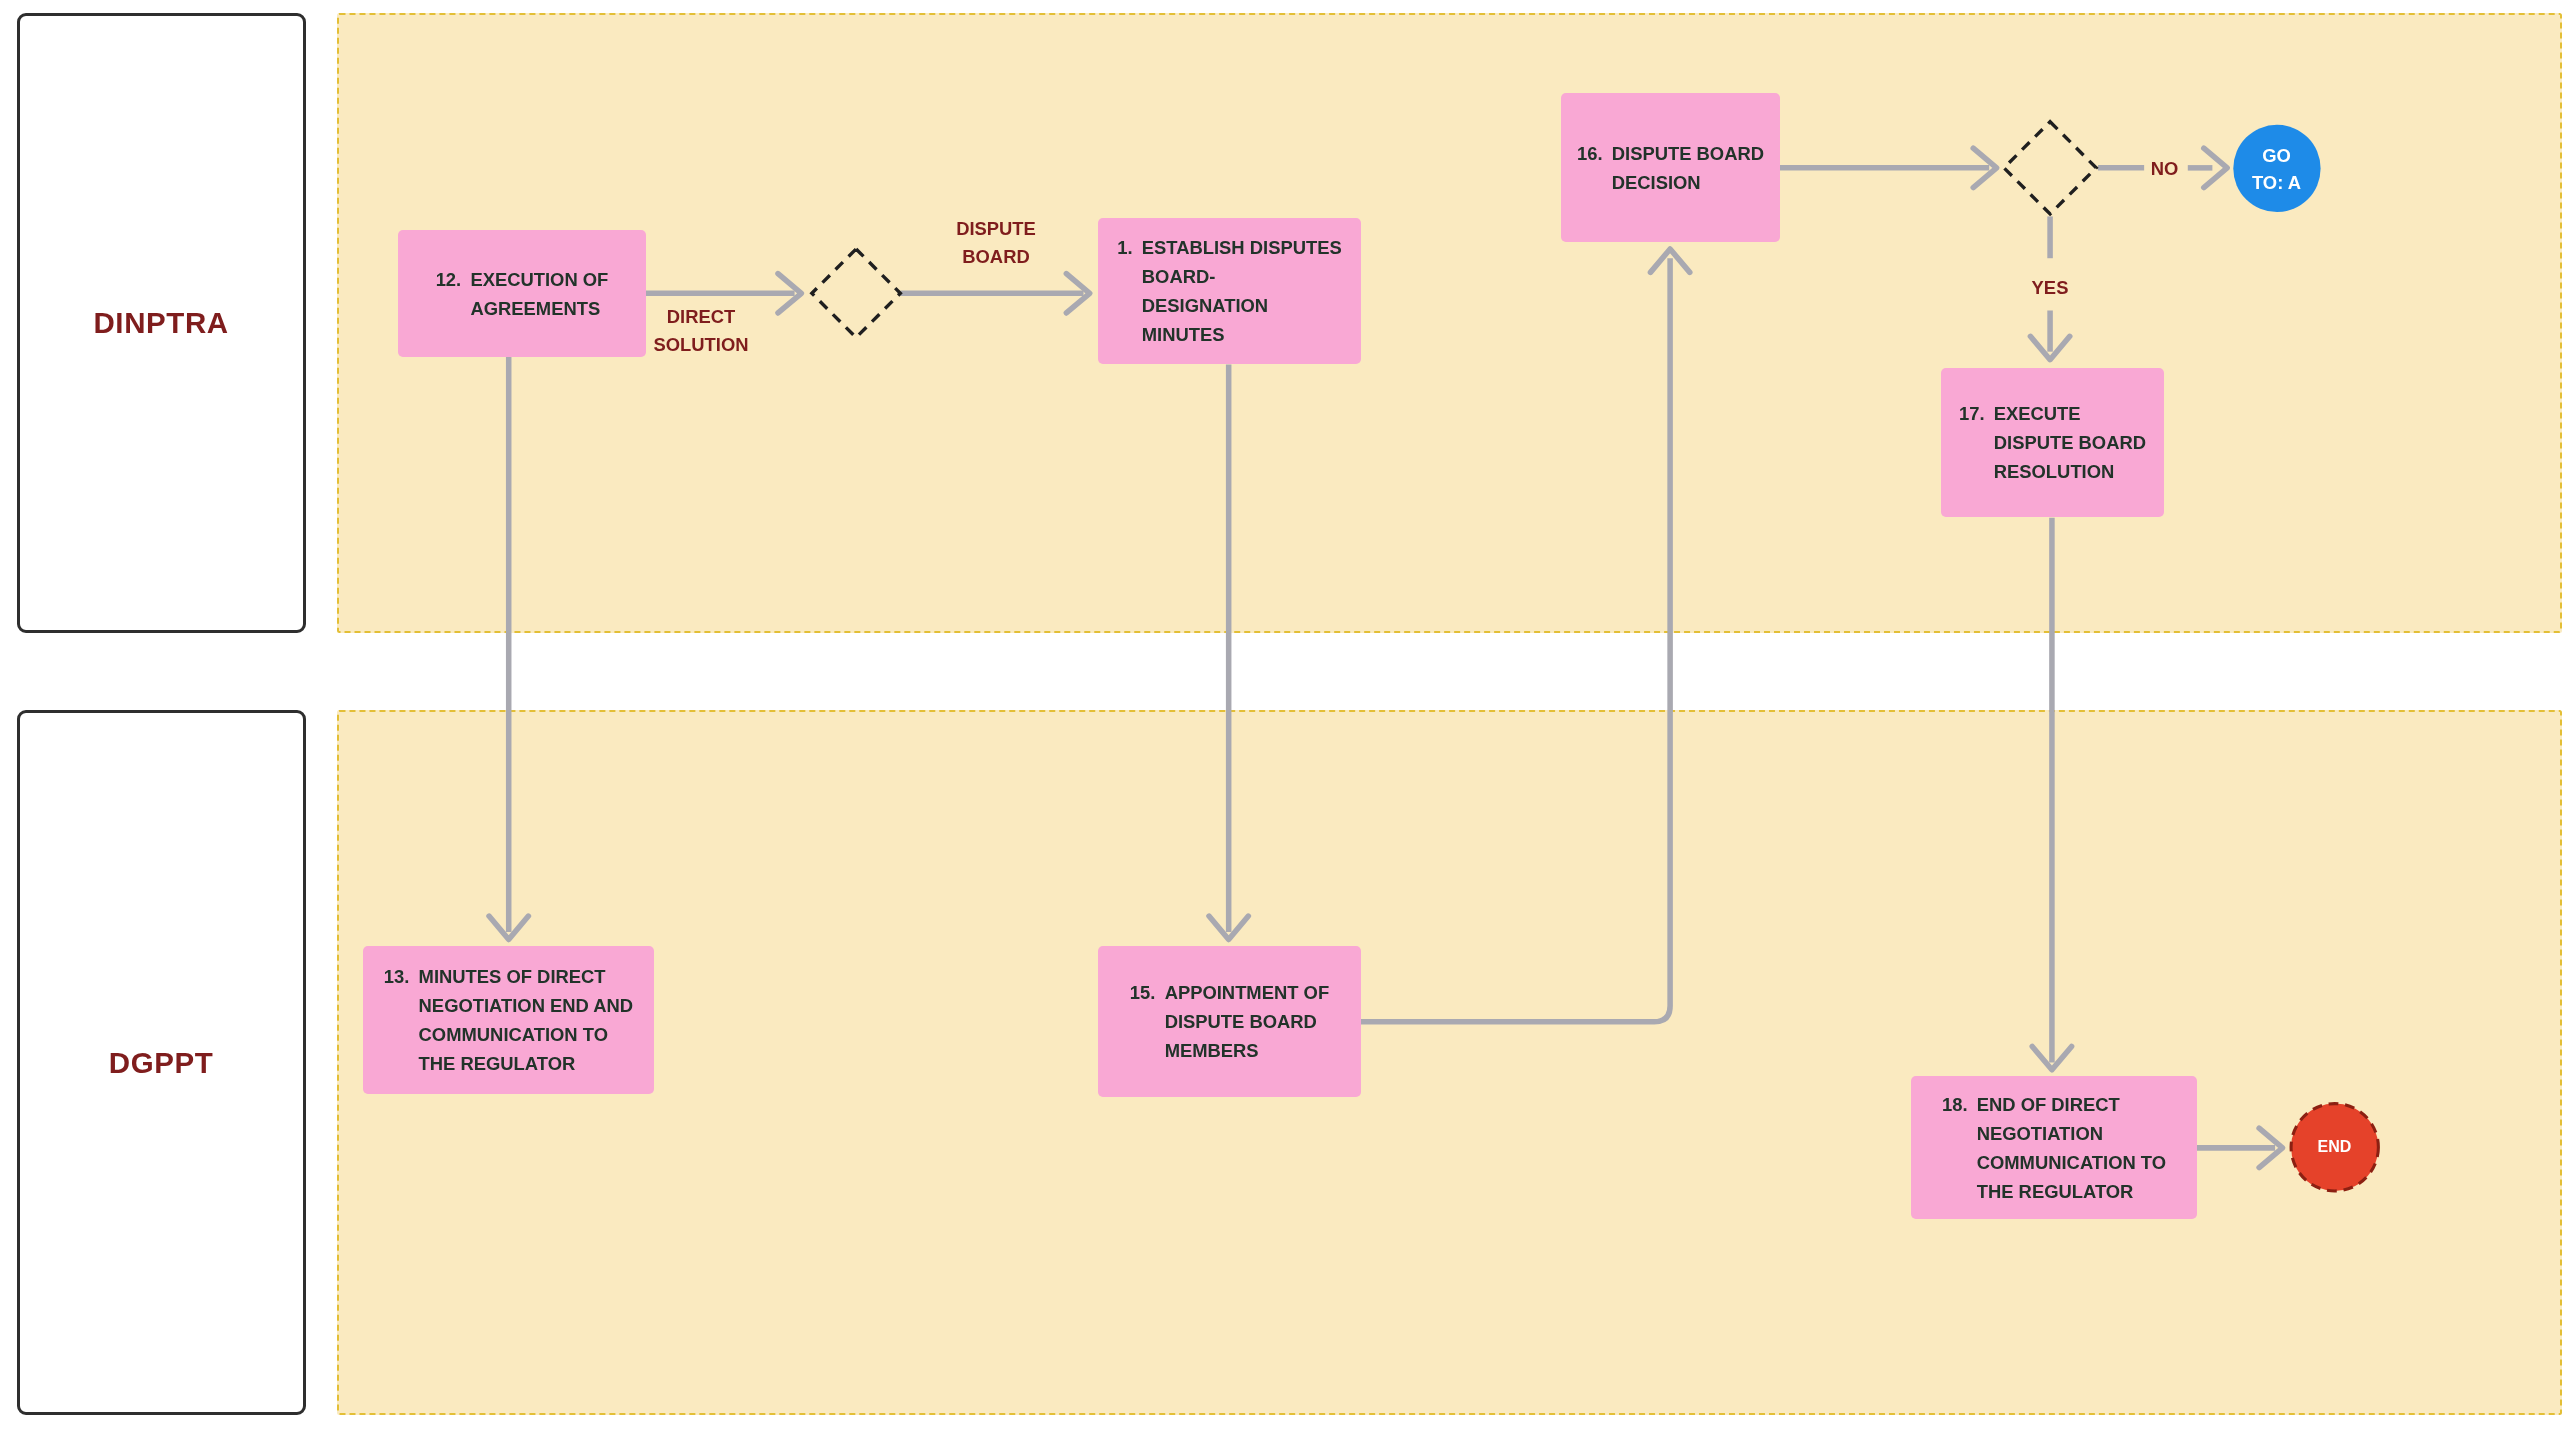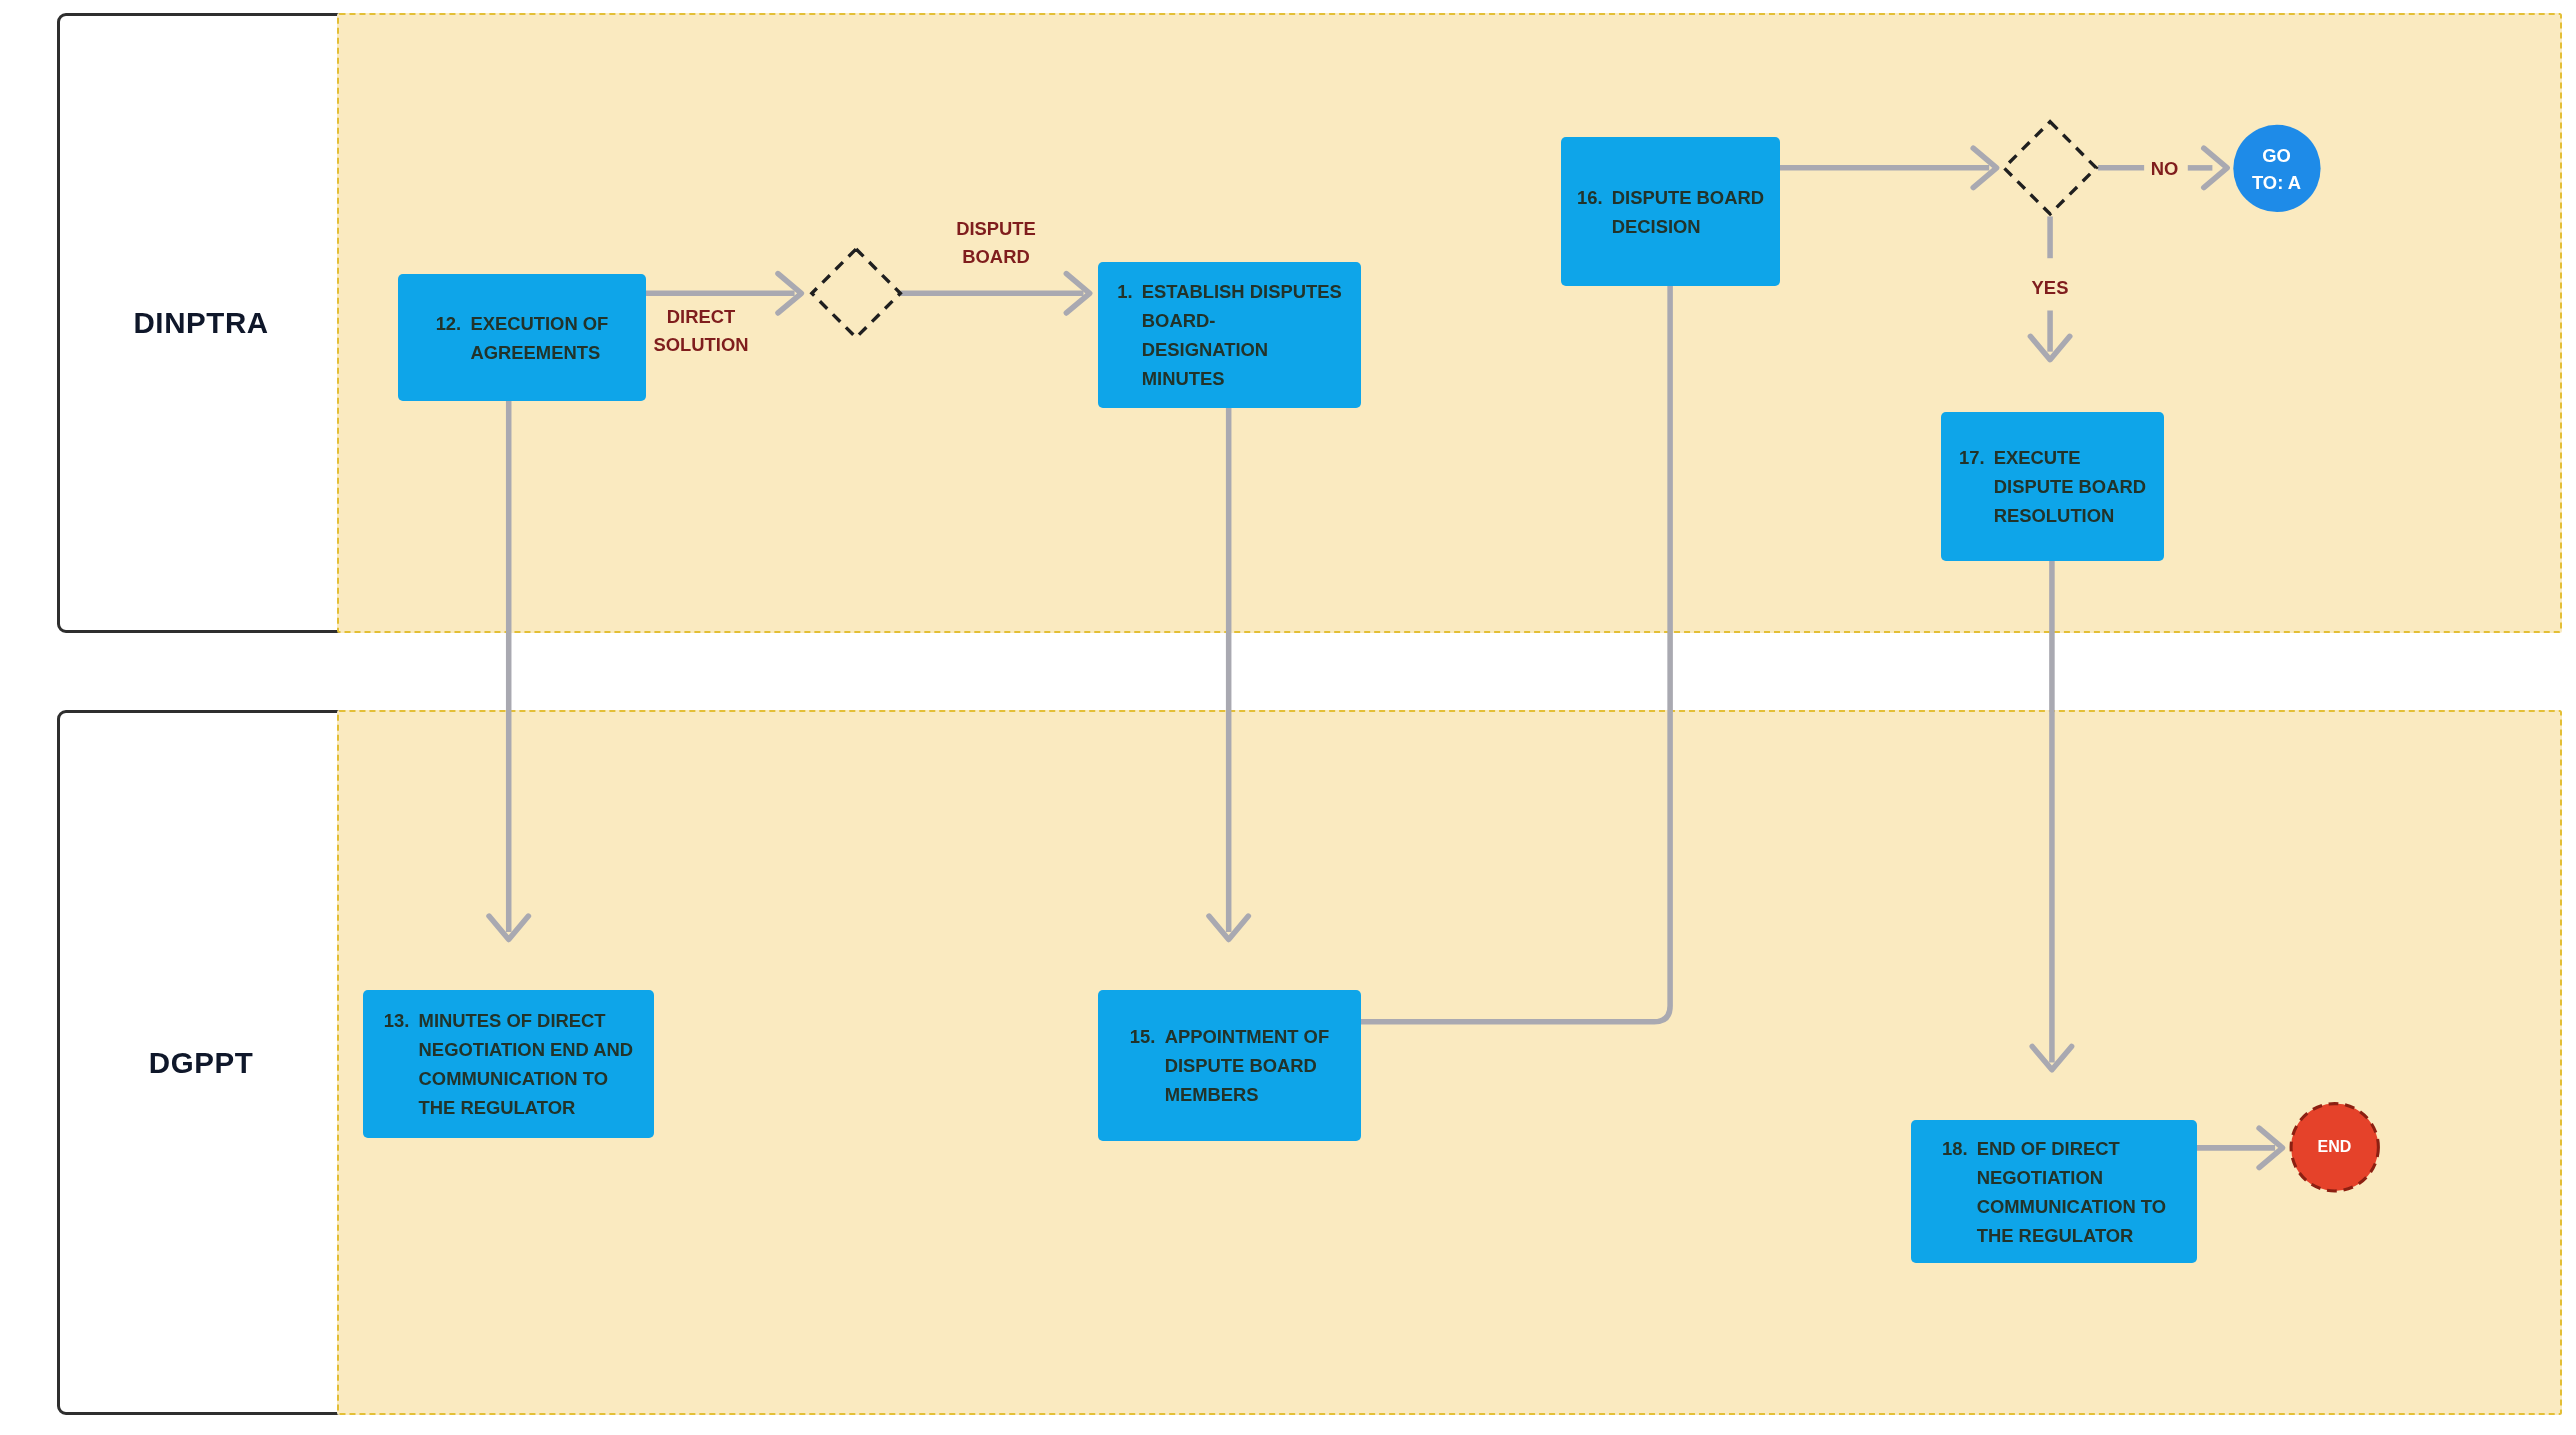--- a/index.html
+++ b/index.html
@@ -12,23 +12,22 @@
     overflow:hidden;
   }
   
   .lane-label{
     position:absolute;
     box-sizing:border-box;
     background:#ffffff;
     border:3.1px solid #2e2e2e;
     border-radius:9px;
     display:flex;align-items:center;justify-content:center;
-    font-weight:700;font-size:29.5px;color:#0f172a;
+    font-weight:700;font-size:29.5px;color:#7f1d1d;
     letter-spacing:0.6px;
-    margin-left:40px;
   }
   .lane-band{
     position:absolute;
     box-sizing:border-box;
     background:#FAEAC0;
     border:2.5px dashed #E3BF36;
     border-radius:2.5px;
   }
   #lane-label-1{left:16.6px;top:13px;width:289px;height:620px;}
   #lane-band-1{left:337px;top:13px;width:2225px;height:620px;}
@@ -38,25 +37,24 @@
   
   #edges{position:absolute;left:0;top:0;width:2576px;height:1435px;}
   .edge{stroke:#A9A9B1;stroke-width:9;fill:none;}
   .head{stroke:#A9A9B1;stroke-width:9;fill:none;stroke-linecap:round;stroke-linejoin:round;}
   .decision{stroke:#1f1f1f;stroke-width:5.5;fill:none;stroke-dasharray:17 13;}
 
   
   .node{
     position:absolute;
     box-sizing:border-box;
-    background:#0ea5e9;
+    background:#f9a8d4;
     border-radius:4.9px;
     display:flex;align-items:center;justify-content:center;
     padding:7.4px 12.3px;
-    margin-top:44px;
   }
   .node-inner{
     display:flex;align-items:flex-start;
     font-weight:700;font-size:18.4px;line-height:29px;color:#22332A;
   }
   .node-number{margin-right:9.2px;white-space:nowrap;}
   .node-text{white-space:pre-line;text-align:left;}
   #node-12{left:398px;top:230px;width:248px;height:127px;}
   #node-13{left:363px;top:946px;width:291px;height:148px;}
   #node-14{left:1098px;top:218px;width:263px;height:146px;}

